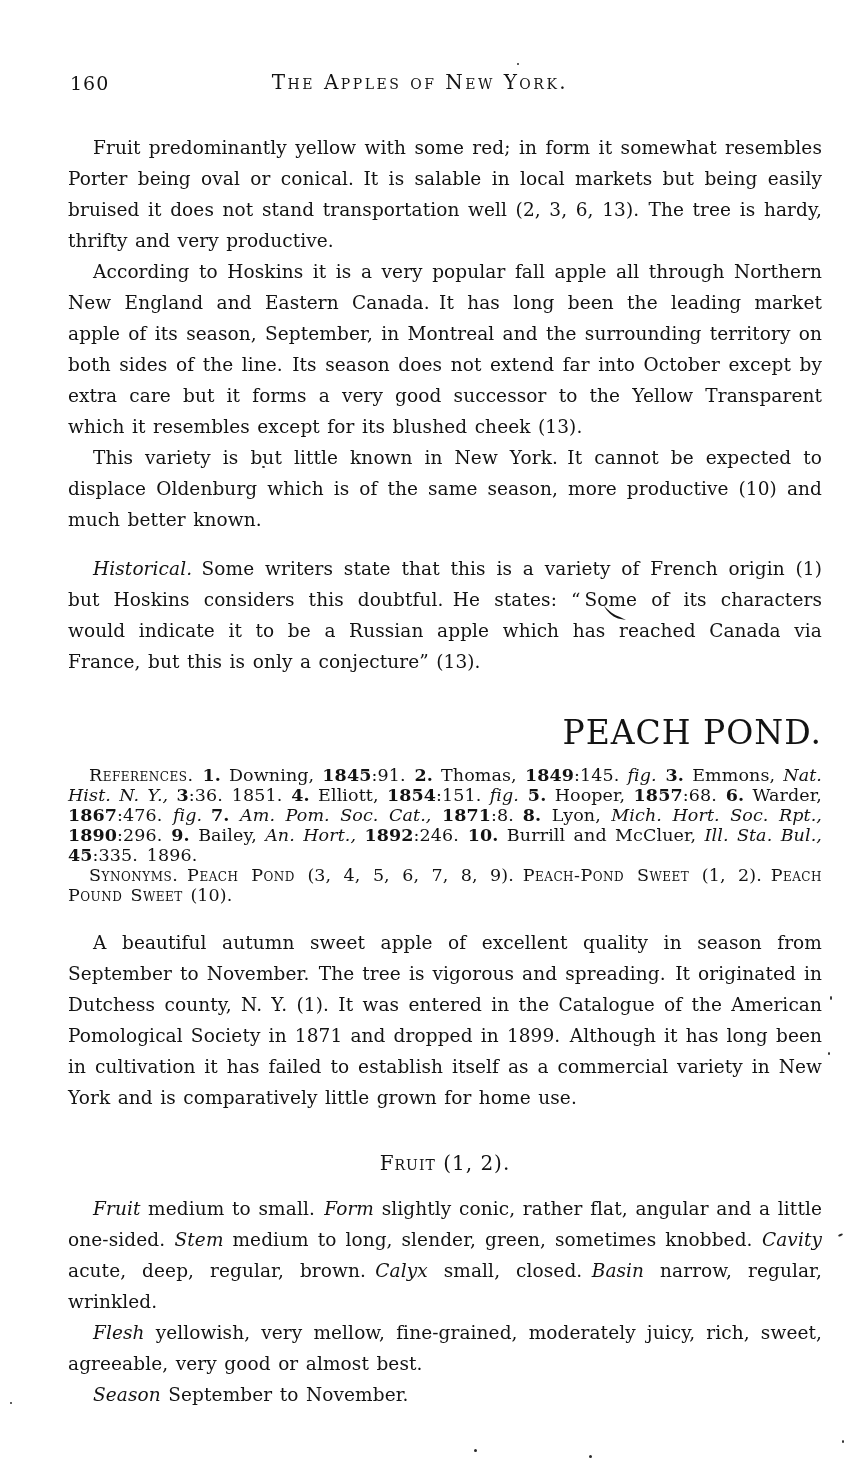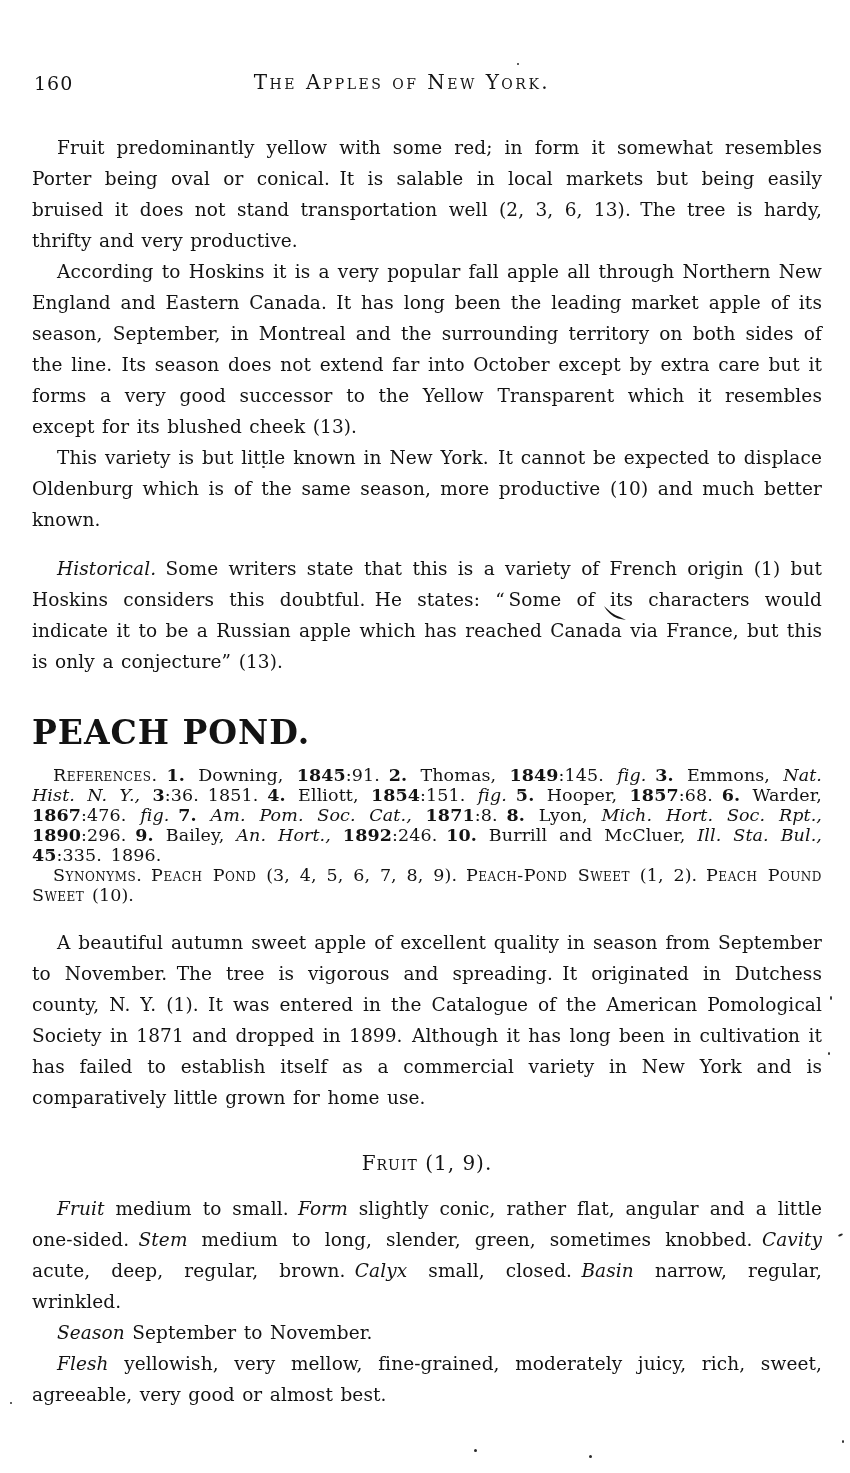--- a/index.html
+++ b/index.html
@@ -7,21 +7,21 @@
   body {
     width: 850px; height: 1473px;
     background: #ffffff;
     overflow: hidden;
     font-family: "DejaVu Serif", "Liberation Serif", serif;
     color: #131313;
   }
   .page {
     position: relative;
     width: 850px; height: 1473px;
-    padding: 70px 28px 0 32px;
+    padding: 70px 28px 0 68px;
     background: #ffffff;
     border-radius: 30px;
   }
   
   .running-head {
     position: relative;
     height: 28px;
     margin-bottom: 34px;
   }
   .page-num {
@@ -49,23 +49,23 @@
   p.refs {
     font-size: 17.5px;
     line-height: 20px;
     text-indent: 21px;
     word-spacing: 2px;
   }
   p[data-name="para-historical"] { margin-top: 18px; }
   p[data-name="para-introduction"] { margin-top: 22px; }
   h1[data-name="chapter-title"] {
     margin: 36px 0 13px 0;
-    text-align: left;
+    text-align: right;
     font-size: 33px;
-    font-weight: bold;
+    font-weight: normal;
     letter-spacing: 1px;
     text-indent: 0;
   }
   h2[data-name="section-title-fruit"] {
     margin: 38px 0 18px 0;
     text-align: center;
     font-variant: small-caps;
     font-size: 20px;
     font-weight: normal;
     letter-spacing: 1px;
@@ -108,24 +108,24 @@
 
   <main id="content" data-name="page-content">
       <p class="body-para" data-name="para-fruit-market"><span data-name="text-segment">Fruit predominantly yellow with some red; in form it somewhat resembles Porter being oval or conical. It is salable in local markets but being easily bruised it does not stand transportation well (2, 3, 6, 13). The tree is hardy, thrifty and very productive.</span></p>
       <p class="body-para" data-name="para-hoskins"><span data-name="text-segment">According to Hoskins it is a very popular fall apple all through Northern New England and Eastern Canada. It has long been the leading market apple of its season, September, in Montreal and the surrounding territory on both sides of the line. Its season does not extend far into October except by extra care but it forms a very good successor to the Yellow Transparent which it resembles except for its blushed cheek (13).</span></p>
       <p class="body-para" data-name="para-new-york"><span data-name="text-segment">This variety is but little known in New York. It cannot be expected to displace Oldenburg which is of the same season, more productive (10) and much better known.</span></p>
       <p class="body-para" data-name="para-historical"><span data-name="text-segment" class="i">Historical.</span><span data-name="text-segment"> Some writers state that this is a variety of French origin (1) but Hoskins considers this doubtful. He states: “ Some of its characters would indicate it to be a Russian apple which has reached Canada via France, but this is only a conjecture” (13).</span></p>
       <h1 class="chapter-title" data-name="chapter-title">PEACH POND.</h1>
       <p class="refs" data-name="para-references"><span data-name="text-segment" class="sc">References.</span><span data-name="text-segment"> </span><span data-name="text-segment" class="b">1.</span><span data-name="text-segment"> Downing, </span><span data-name="text-segment" class="b">1845</span><span data-name="text-segment">:91. </span><span data-name="text-segment" class="b">2.</span><span data-name="text-segment"> Thomas, </span><span data-name="text-segment" class="b">1849</span><span data-name="text-segment">:145. </span><span data-name="text-segment" class="i">fig.</span><span data-name="text-segment"> </span><span data-name="text-segment" class="b">3.</span><span data-name="text-segment"> Emmons, </span><span data-name="text-segment" class="i">Nat. Hist. N. Y.,</span><span data-name="text-segment"> </span><span data-name="text-segment" class="b">3</span><span data-name="text-segment">:36. 1851. </span><span data-name="text-segment" class="b">4.</span><span data-name="text-segment"> Elliott, </span><span data-name="text-segment" class="b">1854</span><span data-name="text-segment">:151. </span><span data-name="text-segment" class="i">fig.</span><span data-name="text-segment"> </span><span data-name="text-segment" class="b">5.</span><span data-name="text-segment"> Hooper, </span><span data-name="text-segment" class="b">1857</span><span data-name="text-segment">:68. </span><span data-name="text-segment" class="b">6.</span><span data-name="text-segment"> Warder, </span><span data-name="text-segment" class="b">1867</span><span data-name="text-segment">:476. </span><span data-name="text-segment" class="i">fig.</span><span data-name="text-segment"> </span><span data-name="text-segment" class="b">7.</span><span data-name="text-segment"> </span><span data-name="text-segment" class="i">Am. Pom. Soc. Cat.,</span><span data-name="text-segment"> </span><span data-name="text-segment" class="b">1871</span><span data-name="text-segment">:8. </span><span data-name="text-segment" class="b">8.</span><span data-name="text-segment"> Lyon, </span><span data-name="text-segment" class="i">Mich. Hort. Soc. Rpt.,</span><span data-name="text-segment"> </span><span data-name="text-segment" class="b">1890</span><span data-name="text-segment">:296. </span><span data-name="text-segment" class="b">9.</span><span data-name="text-segment"> Bailey, </span><span data-name="text-segment" class="i">An. Hort.,</span><span data-name="text-segment"> </span><span data-name="text-segment" class="b">1892</span><span data-name="text-segment">:246. </span><span data-name="text-segment" class="b">10.</span><span data-name="text-segment"> Burrill and McCluer, </span><span data-name="text-segment" class="i">Ill. Sta. Bul.,</span><span data-name="text-segment"> </span><span data-name="text-segment" class="b">45</span><span data-name="text-segment">:335. 1896.</span></p>
       <p class="refs" data-name="para-synonyms"><span data-name="text-segment" class="sc">Synonyms.</span><span data-name="text-segment"> </span><span data-name="text-segment" class="sc">Peach Pond</span><span data-name="text-segment"> (3, 4, 5, 6, 7, 8, 9). </span><span data-name="text-segment" class="sc">Peach-Pond Sweet</span><span data-name="text-segment"> (1, 2). </span><span data-name="text-segment" class="sc">Peach Pound Sweet</span><span data-name="text-segment"> (10).</span></p>
       <p class="body-para" data-name="para-introduction"><span data-name="text-segment">A beautiful autumn sweet apple of excellent quality in season from September to November. The tree is vigorous and spreading. It originated in Dutchess county, N. Y. (1). It was entered in the Catalogue of the American Pomological Society in 1871 and dropped in 1899. Although it has long been in cultivation it has failed to establish itself as a commercial variety in New York and is comparatively little grown for home use.</span></p>
-      <h2 class="section-title" data-name="section-title-fruit">Fruit (1, 9).</h2>
+      <h2 class="section-title" data-name="section-title-fruit">Fruit (1, 2).</h2>
       <p class="body-para" data-name="para-fruit-form"><span data-name="text-segment" class="i">Fruit</span><span data-name="text-segment"> medium to small. </span><span data-name="text-segment" class="i">Form</span><span data-name="text-segment"> slightly conic, rather flat, angular and a little one-sided. </span><span data-name="text-segment" class="i">Stem</span><span data-name="text-segment"> medium to long, slender, green, sometimes knobbed. </span><span data-name="text-segment" class="i">Cavity</span><span data-name="text-segment"> acute, deep, regular, brown. </span><span data-name="text-segment" class="i">Calyx</span><span data-name="text-segment"> small, closed. </span><span data-name="text-segment" class="i">Basin</span><span data-name="text-segment"> narrow, regular, wrinkled.</span></p>
+      <p class="body-para" data-name="para-flesh"><span data-name="text-segment" class="i">Flesh</span><span data-name="text-segment"> yellowish, very mellow, fine-grained, moderately juicy, rich, sweet, agreeable, very good or almost best.</span></p>
       <p class="body-para" data-name="para-season"><span data-name="text-segment" class="i">Season</span><span data-name="text-segment"> September to November.</span></p>
-      <p class="body-para" data-name="para-flesh"><span data-name="text-segment" class="i">Flesh</span><span data-name="text-segment"> yellowish, very mellow, fine-grained, moderately juicy, rich, sweet, agreeable, very good or almost best.</span></p>
     </main>
 
   <span class="ink-mark" data-name="ink-mark-artifact">
     <svg width="26" height="18" viewBox="0 0 26 18" aria-hidden="true">
       <path d="M1 1 C6 6, 11 10, 17 12 L23 15 L15 13.5 C9 11.5, 4 6.5, 1 1 Z" fill="#151515"></path>
     </svg>
   </span>
   <span class="speck s0" data-name="scan-speck"></span>
   <span class="speck s1" data-name="scan-speck"></span>
   <span class="speck s2" data-name="scan-speck"></span>

